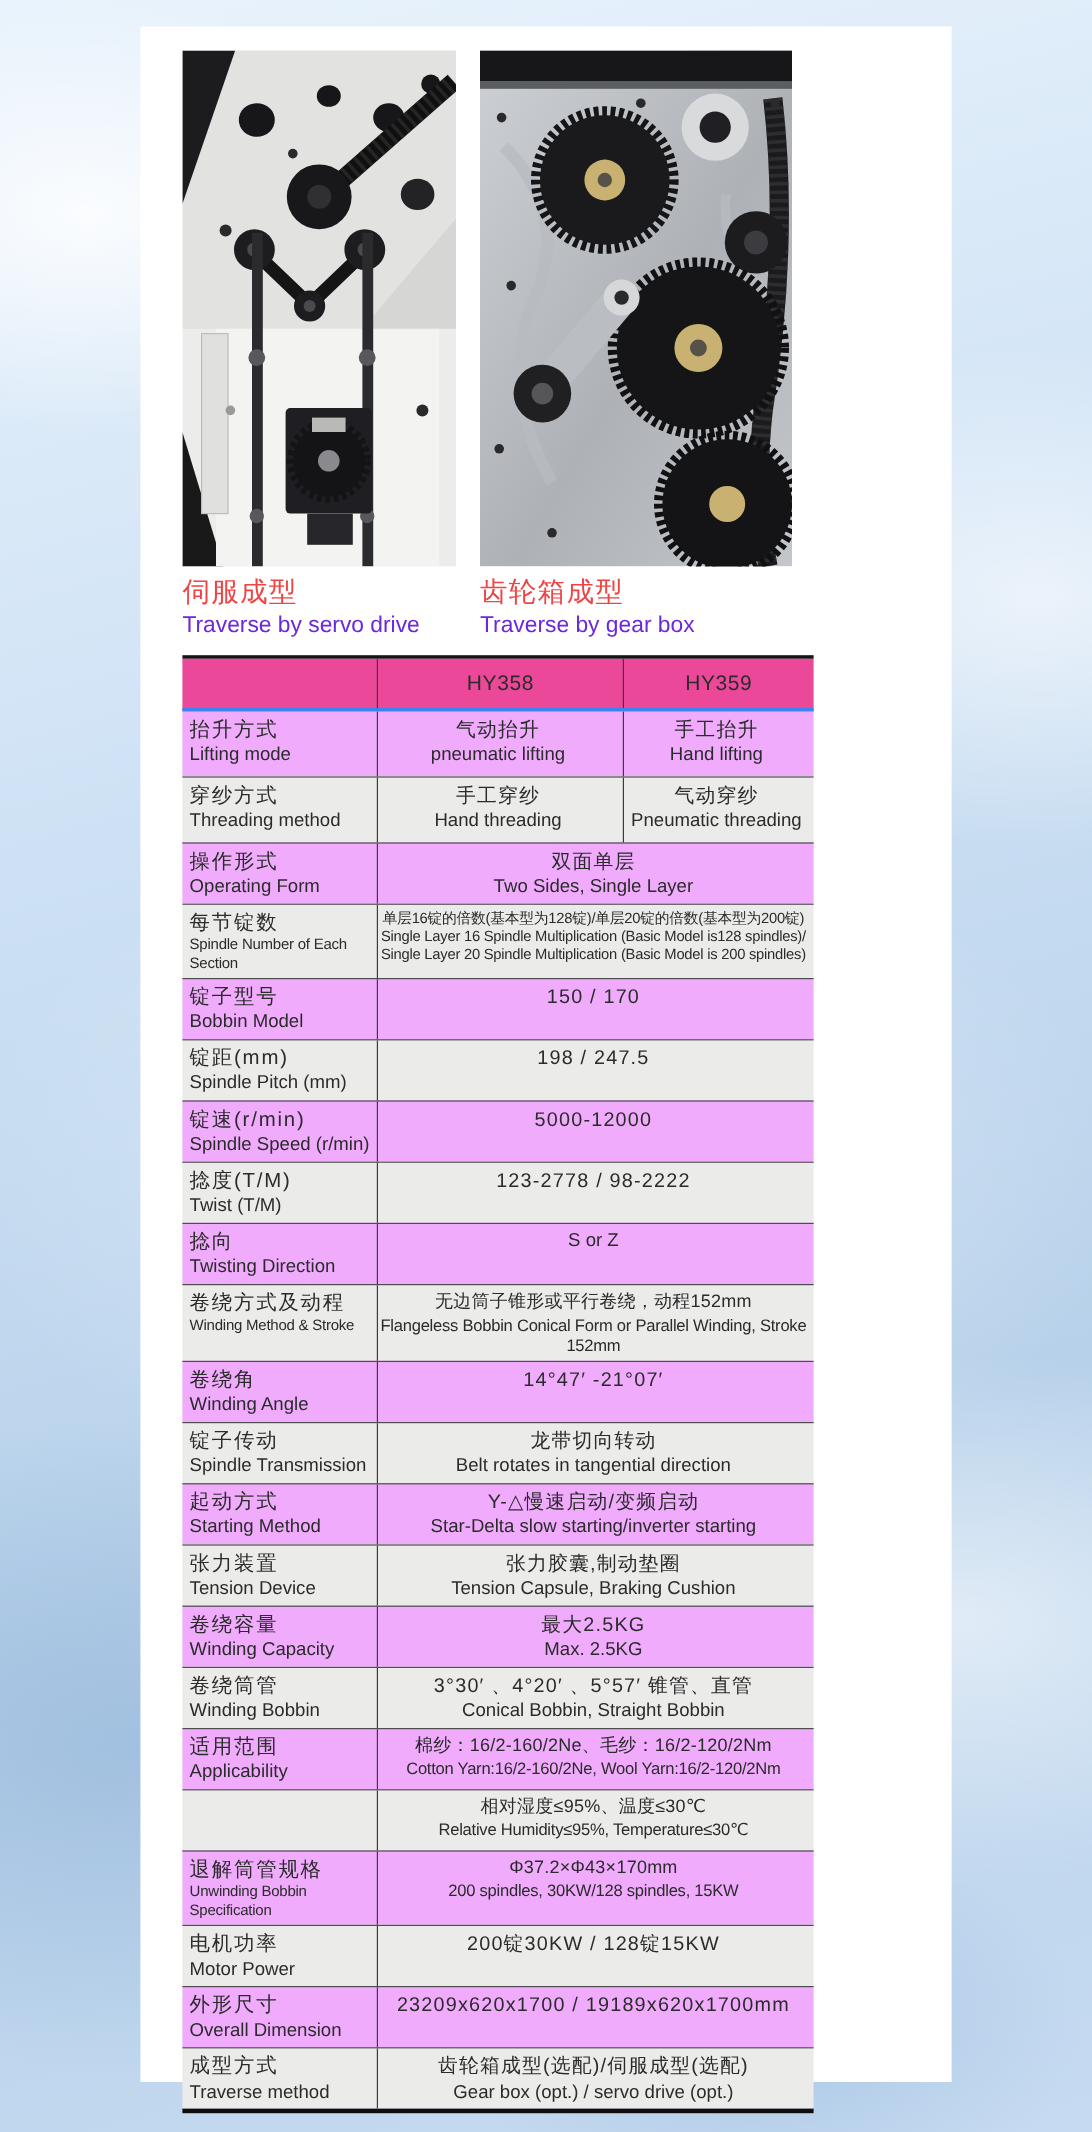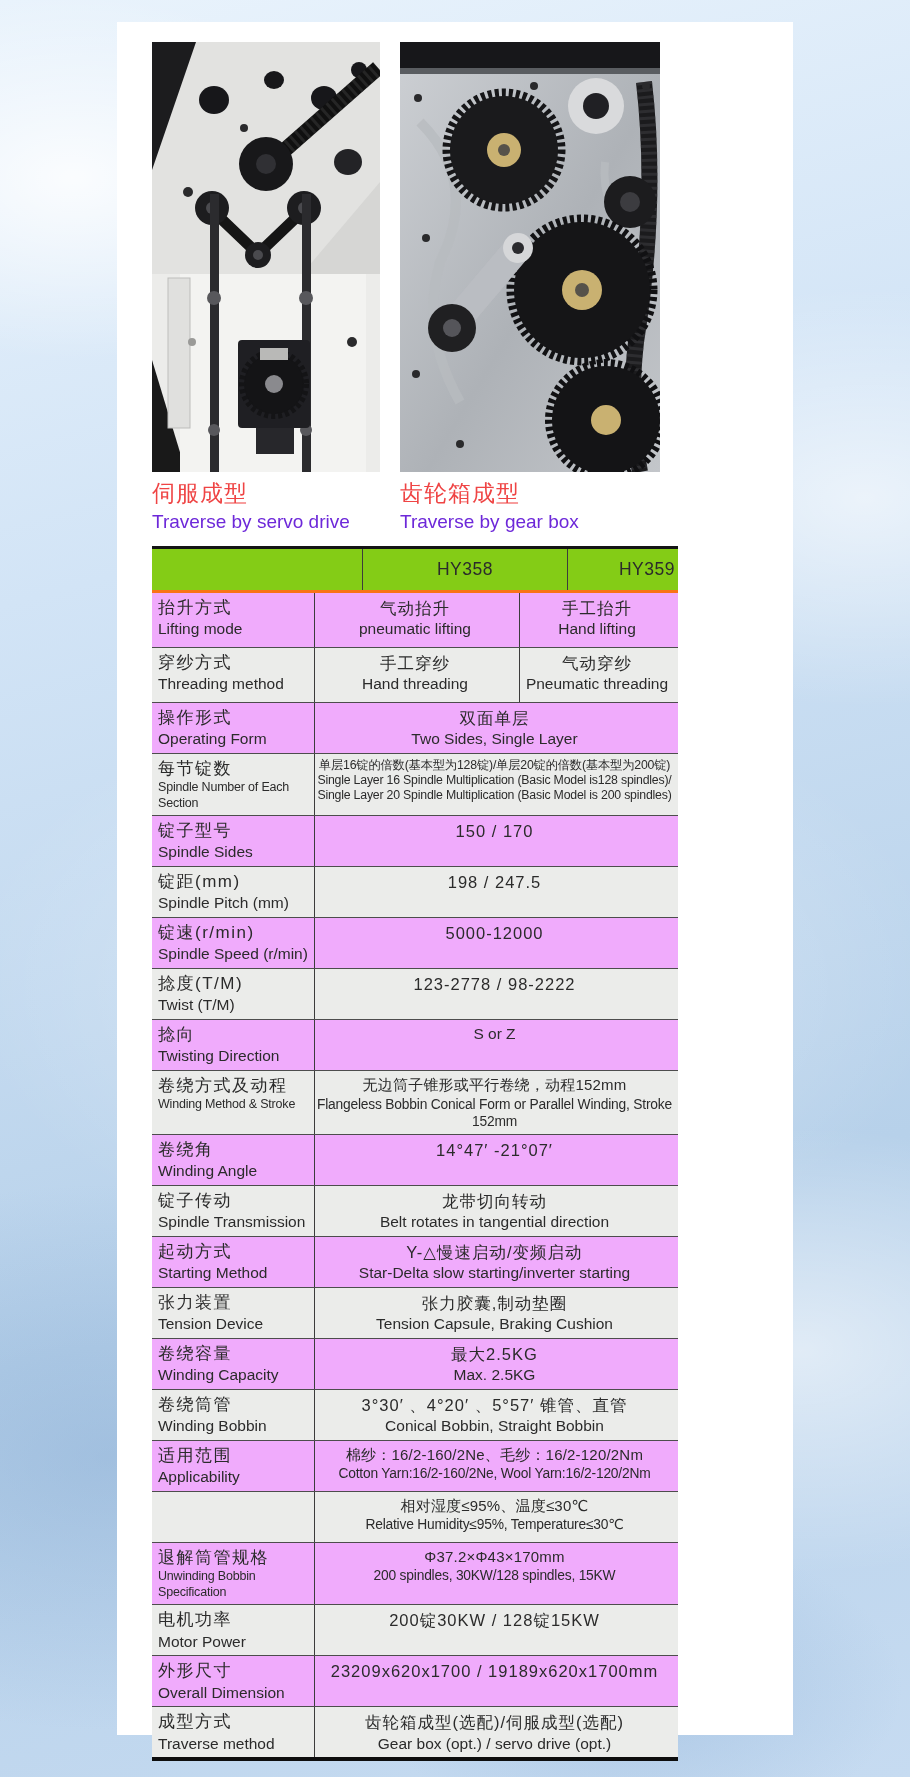--- a/index.html
+++ b/index.html
@@ -29,21 +29,21 @@
   .cap .en{font-size:19px;color:#6d28d9;margin-top:2px;}
 
   
   .spec{
     margin:13px 0 0 35px;width:526px;
     border-top:3px solid #141414;border-bottom:4px solid #0e0e0e;
     color:#2b2b2b;
   }
   .thead{
     display:grid;grid-template-columns:162px 205px 159px;
-    background:#84cc16;border-bottom:3px solid #f97316;padding-left:48px;
+    background:#ec4899;border-bottom:3px solid #3b82f6;
   }
   .thead .hc{min-height:41px;display:flex;align-items:center;justify-content:center;
     font-size:17.5px;letter-spacing:.5px;}
   .thead .hc.h2{border-left:1.5px solid #3c3c3c;}
   .thead .hc.h3{border-left:1.5px solid #3c3c3c;}
   .trow{
     display:grid;grid-template-columns:162px 205px 159px;
     border-top:1px solid #4d4d4d;background:#f0abfc;
   }
   .trow:first-of-type{border-top:none;}
@@ -241,21 +241,21 @@
           </div>
           <div class="cell val merged">
             <div class="line">单层16锭的倍数(基本型为128锭)/单层20锭的倍数(基本型为200锭)</div>
             <div class="line">Single Layer 16 Spindle Multiplication (Basic Model is128 spindles)/</div>
             <div class="line">Single Layer 20 Spindle Multiplication (Basic Model is 200 spindles)</div>
           </div>
         </div>
         <div class="trow row-min ">
           <div class="cell label">
             <div class="zh">锭子型号</div>
-            <div class="en">Spindle Sides</div>
+            <div class="en">Bobbin Model</div>
           </div>
           <div class="cell val merged">
             <div class="zh">150 / 170</div>
           </div>
         </div>
         <div class="trow alt row-min ">
           <div class="cell label">
             <div class="zh">锭距(mm)</div>
             <div class="en">Spindle Pitch (mm)</div>
           </div>

